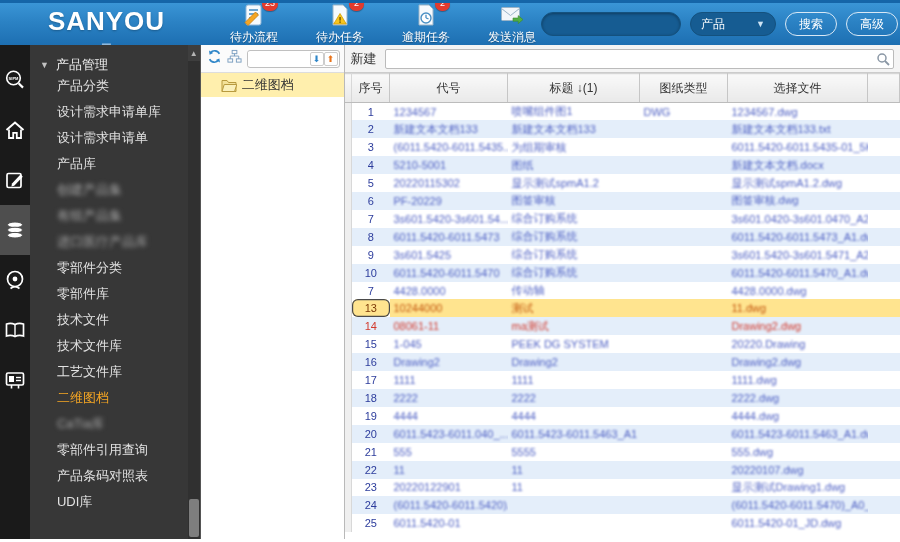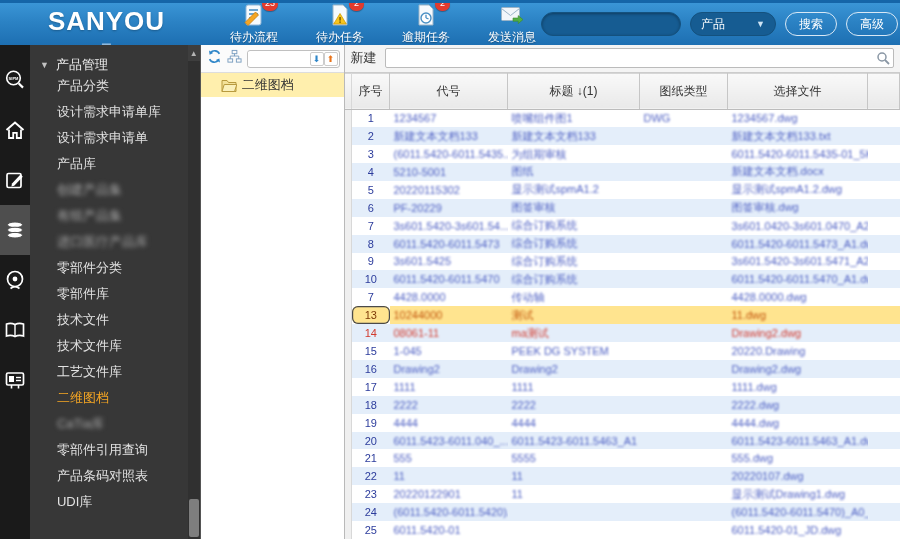--- a/index.html
+++ b/index.html
@@ -52,21 +52,21 @@
 
   .main { flex:1; display:flex; flex-direction:column; background:#fff; }
   .main-toolbar { height:28px; background:#f4f4f4; border-bottom:1px solid #ccc; display:flex; align-items:center; gap:8px; padding:0 6px; }
   .new-btn { background:none; border:none; font-size:13px; color:#333; cursor:pointer; white-space:nowrap; }
   .filter-wrap { flex:1; height:20px; background:#fff; border:1px solid #bbb; border-radius:2px; display:flex; align-items:center; }
   .filter-wrap input { flex:1; border:none; outline:none; height:16px; font-size:12px; padding:0 5px; }
   .filter-wrap svg { margin-right:3px; }
 
   table { border-collapse:collapse; table-layout:fixed; width:555px; }
   col.w-gut{width:7px;} col.w-no{width:38px;} col.w-code{width:118px;} col.w-title{width:132px;} col.w-type{width:88px;} col.w-file{width:140px;} col.w-x{width:32px;}
-  thead th { height:36px; background:linear-gradient(180deg,#f9f9f9,#e9e9e9); border-bottom:1px solid #bcbcbc; border-top:1px solid #d6d6d6; border-right:1px solid #c6c6c6; font-size:12px; font-weight:normal; color:#333; white-space:nowrap; overflow:hidden; }
+  thead th { height:29px; background:linear-gradient(180deg,#f9f9f9,#e9e9e9); border-bottom:1px solid #bcbcbc; border-top:1px solid #d6d6d6; border-right:1px solid #c6c6c6; font-size:12px; font-weight:normal; color:#333; white-space:nowrap; overflow:hidden; }
   thead th.gut { border-right:1px solid #d8d8d8; }
   tbody td { height:17.92px; font-size:11px; white-space:nowrap; overflow:hidden; padding:0 4px; color:#4f61c4; }
   td.c-gut { background:#efefef; border-right:1px solid #d8d8d8; padding:0; }
   td.c-no { text-align:center; color:#2c3c9c; padding:0 2px; }
   tr.row-odd { background:#e4eefa; }
   tr.row-even { background:#fff; }
   .blur { filter:blur(1.1px); }
   tr.selected { background:#ffe48f; }
   tr.selected td { color:#c3560e; }
   tr.selected td.c-no { color:#7c3a08; box-shadow:inset 0 0 0 1.2px #4a4a4a;border-radius:6px; }

